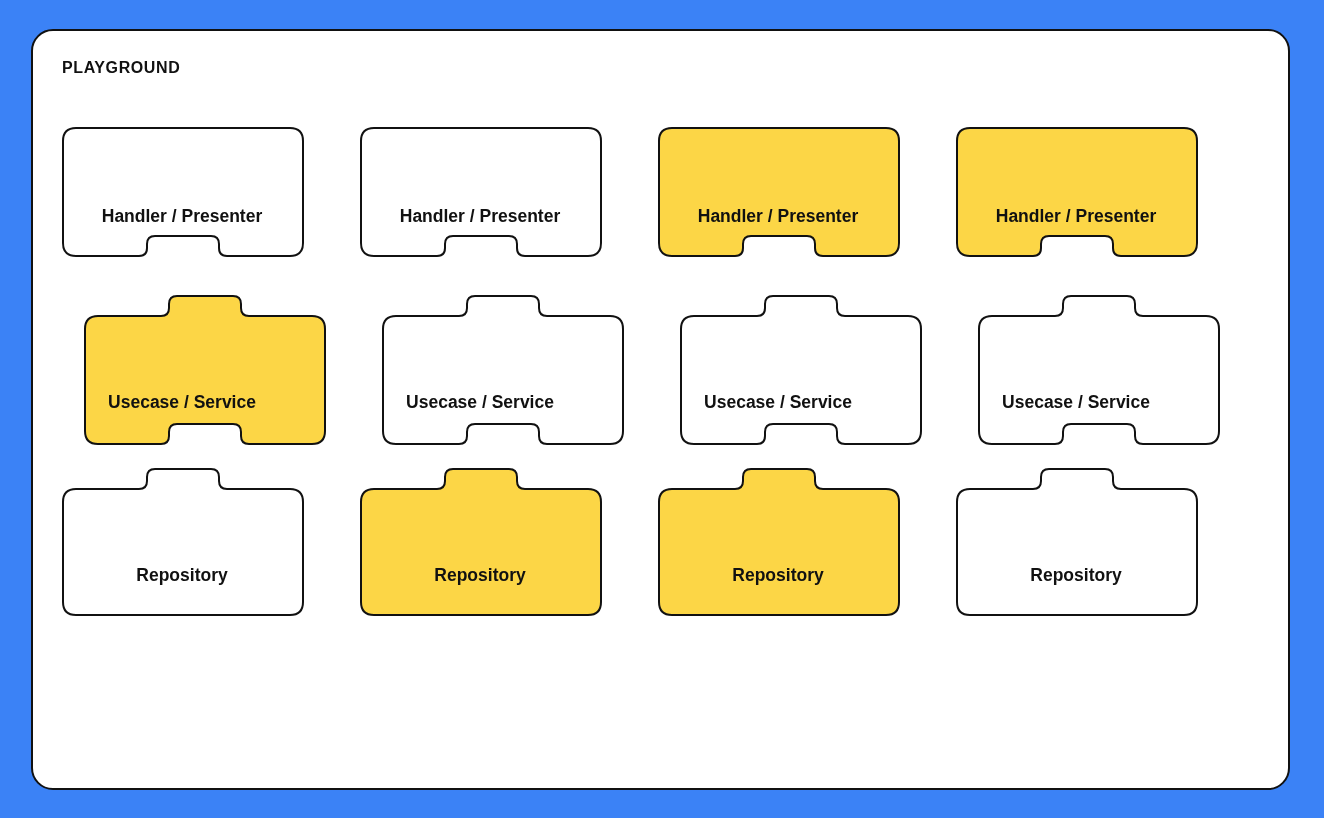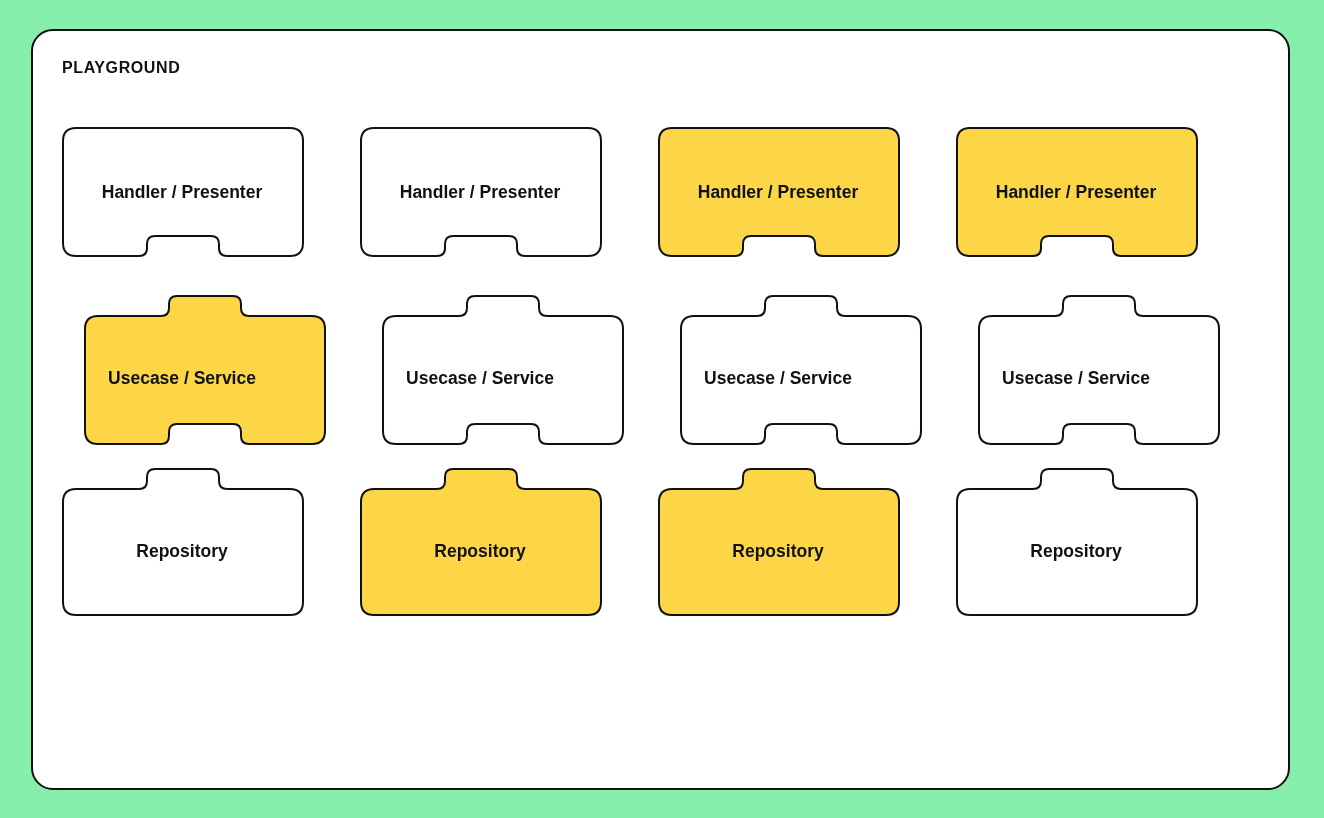--- a/index.html
+++ b/index.html
@@ -12,21 +12,21 @@
     width: 1324px;
     height: 818px;
     font-family: "Liberation Sans", sans-serif;
     overflow: hidden;
   }
 
   #canvas {
     position: relative;
     width: 1324px;
     height: 818px;
-    background: #86efac;
+    background: #3b82f6;
   }
 
   
   #playground-panel {
     position: absolute;
     left: 31px;
     top: 29px;
     width: 1259px;
     height: 761px;
     box-sizing: border-box;
@@ -71,20 +71,21 @@
   .card-label {
     position: absolute;
     left: 0;
     width: 240px;
     text-align: center;
     font-size: 17.5px;
     font-weight: bold;
     color: #111111;
     white-space: nowrap;
     pointer-events: none;
+    margin-top: 24px;
   }
 
   
   .row-top    { top: 127px; }
   .row-middle { top: 295px; padding-left: 22px; }
   .row-bottom { top: 468px; }
 
   
   .col-1 { left: 62px; }
   .col-2 { left: 360px; }

